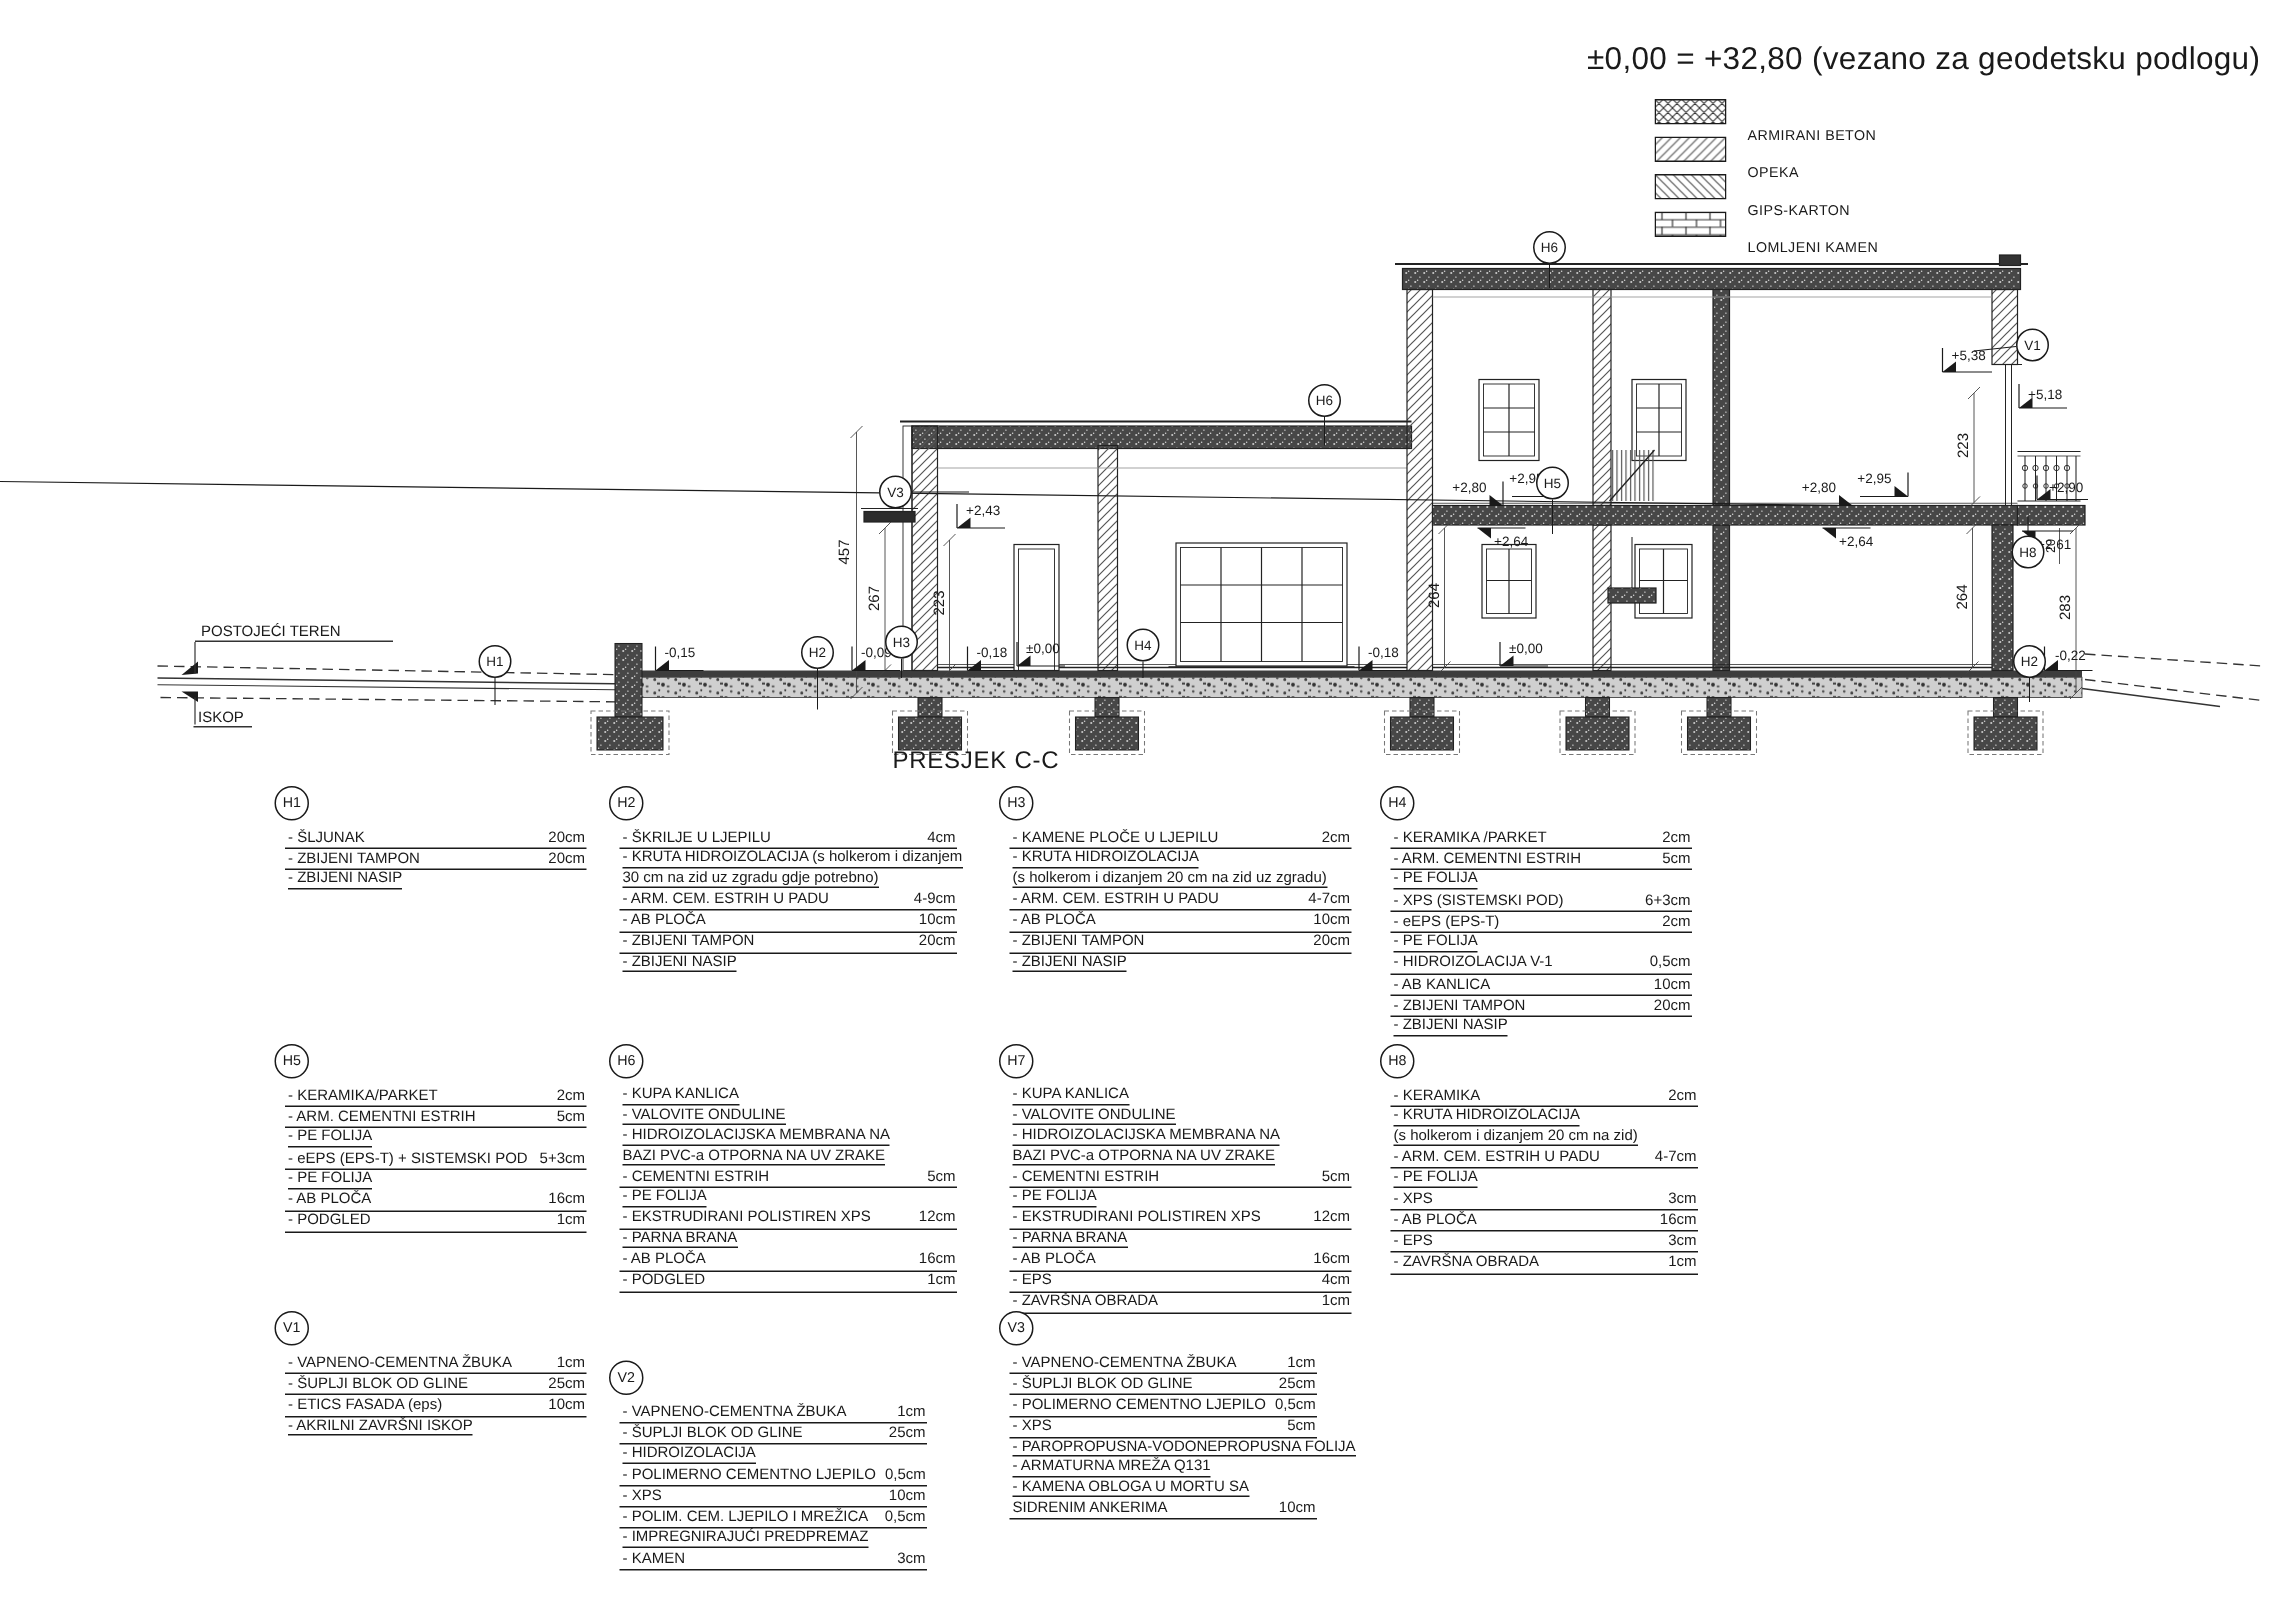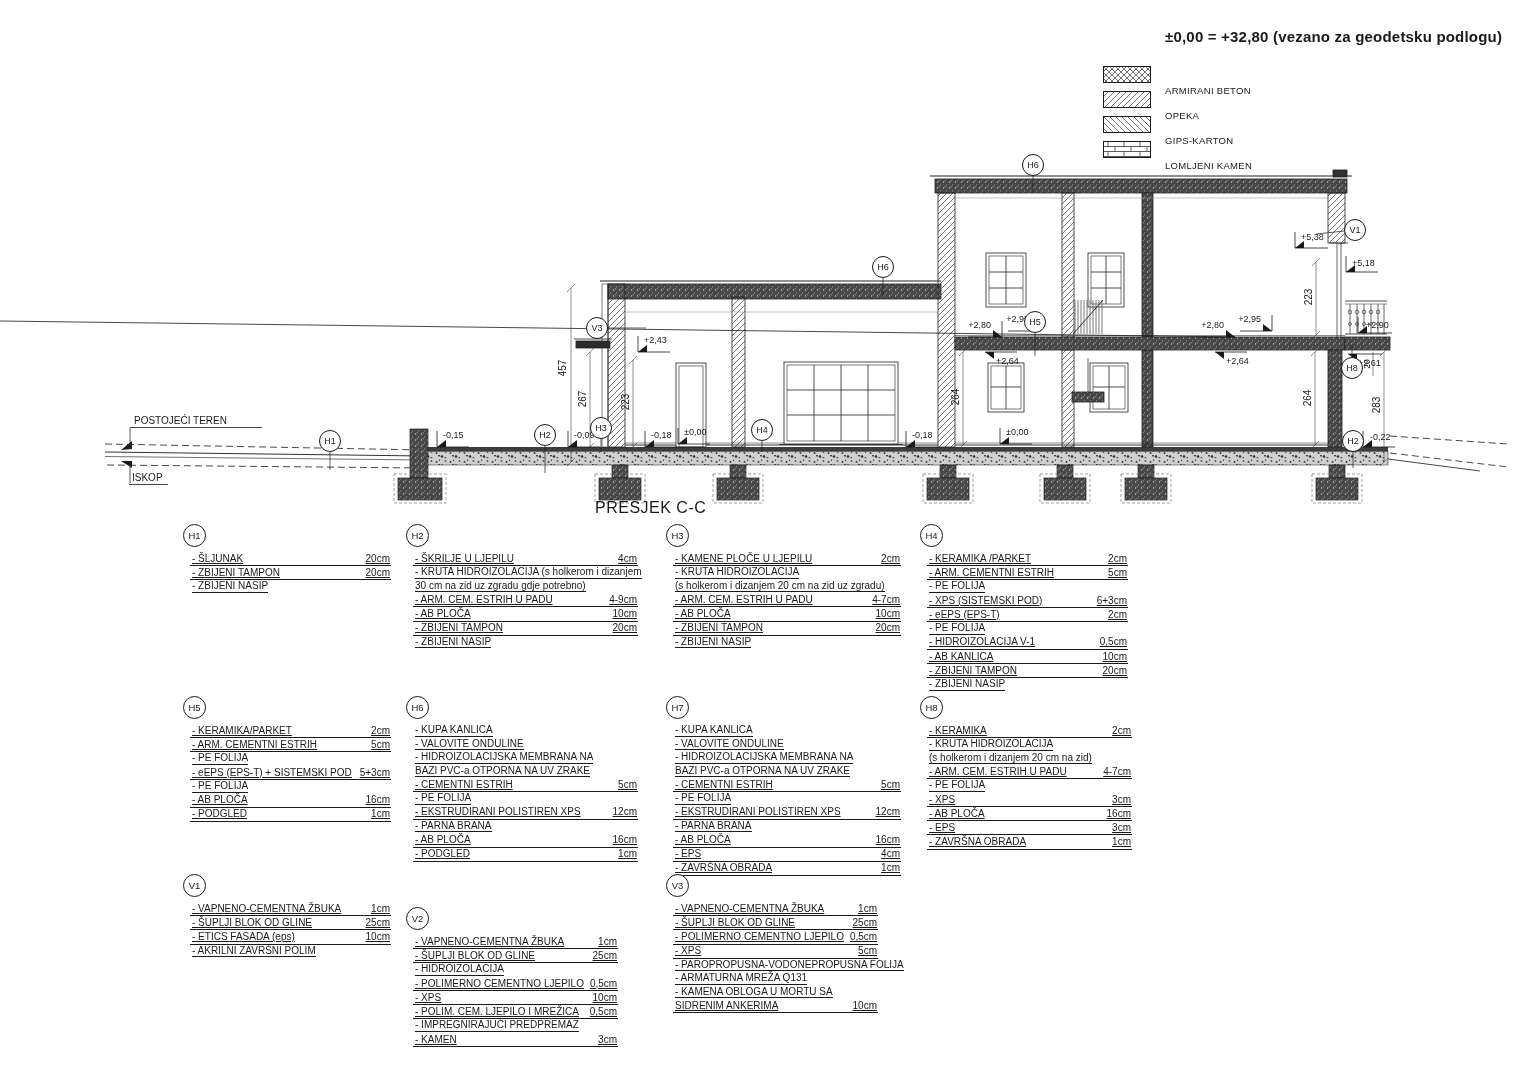--- a/index.html
+++ b/index.html
@@ -1,40 +1,40 @@
 <!DOCTYPE html>
 <html><head>
 <meta charset="utf-8">
 <style>
   html,body{margin:0;padding:0;background:#fff;}
   body{font-family:"Liberation Sans",sans-serif;color:#1a1a1a;}
   #stage{position:relative;width:1526px;height:1080px;background:#fff;overflow:hidden;}
 
   
-  .datum-note{position:absolute;left:1165px;top:28px;font-size:15px;letter-spacing:.2px;font-weight:bold;}
+  .datum-note{position:absolute;left:1058px;top:28px;font-size:21px;letter-spacing:.2px;}
   .mat-legend{position:absolute;left:1103px;top:62px;}
   .mat-row{display:flex;align-items:center;height:25px;}
   .mat-row svg{display:block;}
   .mat-label{font-size:9.5px;margin-left:14px;letter-spacing:.3px;margin-top:31px;}
 
   
   #drawsvg{position:absolute;left:0;top:0;}
   .dt{font-size:10px;fill:#1a1a1a;}
   .dt-s{font-size:8.5px;fill:#1a1a1a;}
   .mk{font-size:9px;fill:#1a1a1a;}
   .section-title{position:absolute;left:595px;top:499px;width:190px;text-align:left;font-size:16px;letter-spacing:.5px;}
 
   
   .ltable{position:absolute;font-size:10px;}
   .badge{width:21px;height:21px;border:1.2px solid #1a1a1a;border-radius:50%;
          display:flex;align-items:center;justify-content:center;font-size:9.5px;background:#fff;}
   .lrows{margin-top:5px;margin-left:7px;}
   .layer-row{display:flex;justify-content:space-between;align-items:flex-end;
              min-height:12.2px;line-height:11.5px;padding:0 1px 1px 2px;}
-  .layer-row.has-value{border-bottom:1.1px solid #1a1a1a;text-decoration:underline;}
+  .layer-row.has-value{border-bottom:1.1px solid #1a1a1a;}
   .layer-row:not(.has-value) .layer-label{border-bottom:1.1px solid #1a1a1a;}
   .layer-label{white-space:nowrap;}
   .layer-value{white-space:nowrap;padding-left:6px;}
 </style>
 </head>
 <body>
 
 <div id="stage">
 
   <svg id="drawsvg" width="1526" height="530" viewBox="0 0 1526 530">
@@ -797,21 +797,21 @@
           <span class="layer-label">- ŠUPLJI BLOK OD GLINE</span>
           <span class="layer-value">25cm</span>
         </div>
 
       <div class="layer-row has-value">
           <span class="layer-label">- ETICS FASADA (eps)</span>
           <span class="layer-value">10cm</span>
         </div>
 
       <div class="layer-row">
-          <span class="layer-label">- AKRILNI ZAVRŠNI POLIM</span>
+          <span class="layer-label">- AKRILNI ZAVRŠNI ISKOP</span>
           <span class="layer-value"></span>
         </div>
     </div>
   </div>
   <div class="ltable" style="left:406px;top:907px;width:212px;">
     <div class="badge">V2</div>
     <div class="lrows">
       <div class="layer-row has-value">
           <span class="layer-label">- VAPNENO-CEMENTNA ŽBUKA</span>
           <span class="layer-value">1cm</span>

